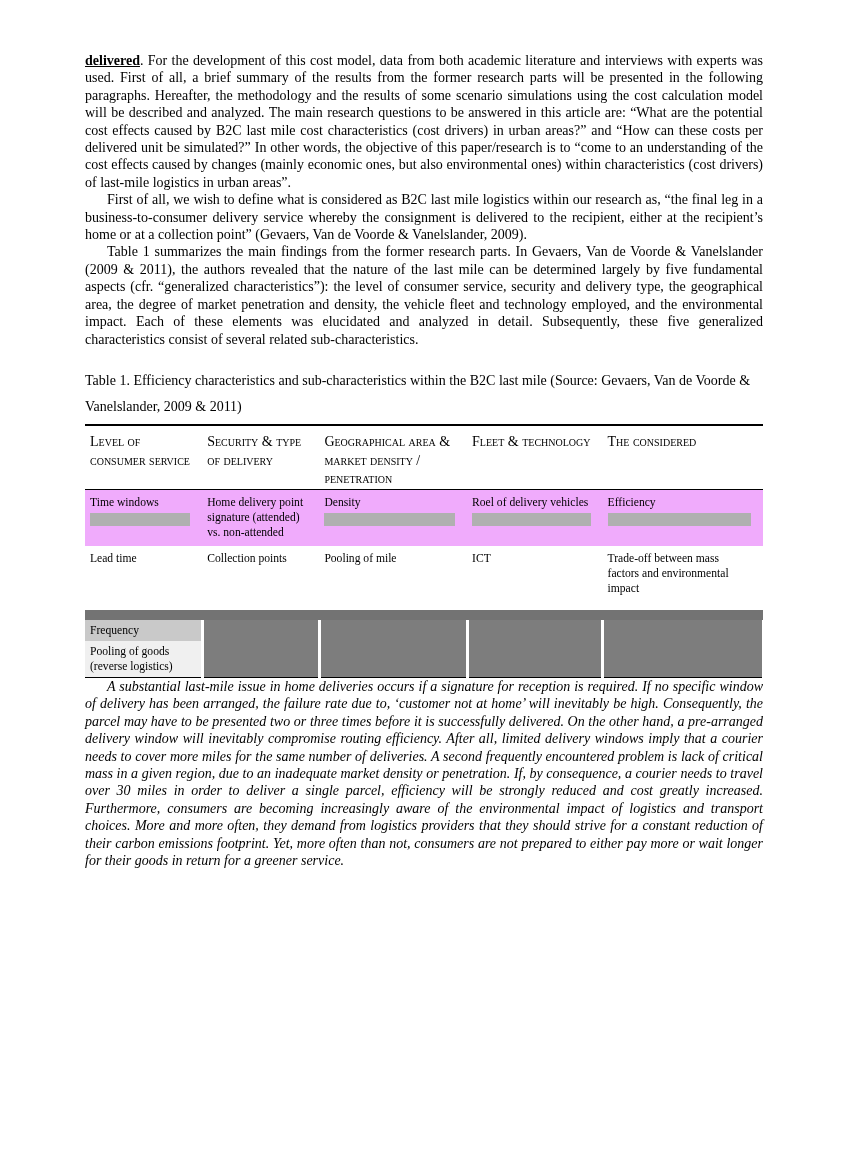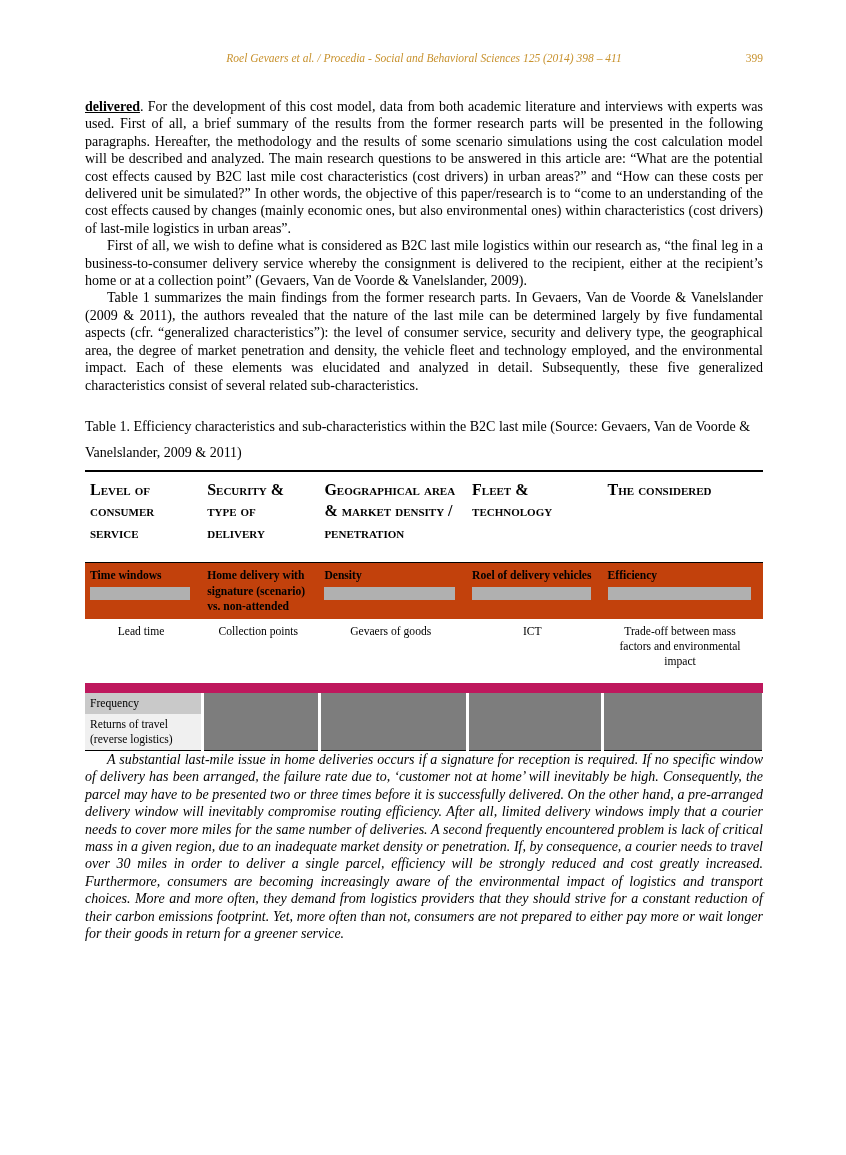--- a/index.html
+++ b/index.html
@@ -69,59 +69,55 @@
     font-size: 11.6px;
   }
   table.char-table th:nth-child(1), table.char-table td:nth-child(1) { width: 17%; }
   table.char-table th:nth-child(2), table.char-table td:nth-child(2) { width: 17%; }
   table.char-table th:nth-child(3), table.char-table td:nth-child(3) { width: 22%; }
   table.char-table th:nth-child(4), table.char-table td:nth-child(4) { width: 20%; }
   table.char-table th:nth-child(5), table.char-table td:nth-child(5) { width: 24%; }
   table.char-table thead tr { border-bottom: 1.5px solid #000; }
   table.char-table th {
     font-variant: small-caps;
-    font-weight: bold;
-    font-size: 16px;
+    font-weight: normal;
+    font-size: 14px;
     text-align: left;
     vertical-align: top;
-    padding: 7px 10px 19px 5px;
+    padding: 7px 10px 0 5px;
     line-height: 1.35;
   }
   table.char-table td {
     vertical-align: top;
     padding: 5px 10px 5px 5px;
     line-height: 1.3;
   }
-  tr.row-shaded td { background: #c2410c; font-weight: bold; }
+  tr.row-shaded td { background: #f0abfc; }
   tr.row-shaded .bar {
     height: 13px;
     background: #b0b0b0;
     margin: 3px 2px 2px 0;
   }
-  tr.row-plain td { background: #ffffff; padding-bottom: 14px; text-align: center; }
+  tr.row-plain td { background: #ffffff; padding-bottom: 14px; }
   tr.row-redacted td.label-cell { background: #c9c9c9; }
   tr.row-redacted.row-second td.label-cell { background: #f0f0f0; }
   tr.row-redacted td.dark-cell {
     background: #7d7d7d;
     border-left: 3px solid #ffffff;
     border-right: 1px solid #ffffff;
   }
-  tr.gap-top td { border-top: 10px solid #be185d; margin-left: 25px; }
+  tr.gap-top td { border-top: 10px solid #737373; margin-left: 25px; }
   tr.row-redacted td { padding-top: 3px; padding-bottom: 3px; }
   .after-table { margin-top: 27px; font-style: italic; }
 </style>
 </head>
 <body>
 
 <div class="page">
 
-  <div class="running-head">
-    <span>Roel Gevaers et al. / Procedia - Social and Behavioral Sciences 125 (2014) 398 – 411</span>
-    <span class="pageno">399</span>
-  </div>
 
   <p class="body"><span class="lead-word">delivered</span><span>. For the development of this cost model, data from both academic literature and interviews with experts was used. First of all, a brief summary of the results from the former research parts will be presented in the following paragraphs. Hereafter, the methodology and the results of some scenario simulations using the cost calculation model will be described and analyzed. The main research questions to be answered in this article are: “What are the potential cost effects caused by B2C last mile cost characteristics (cost drivers) in urban areas?” and “How can these costs per delivered unit be simulated?” In other words, the objective of this paper/research is to “come to an understanding of the cost effects caused by changes (mainly economic ones, but also environmental ones) within characteristics (cost drivers) of last-mile logistics in urban areas”.</span></p>
 
 
   <p class="body indent">First of all, we wish to define what is considered as B2C last mile logistics within our research as, “the final leg in a business-to-consumer delivery service whereby the consignment is delivered to the recipient, either at the recipient’s home or at a collection point” (Gevaers, Van de Voorde &amp; Vanelslander, 2009).</p>
 
   <p class="body indent">Table 1 summarizes the main findings from the former research parts. In Gevaers, Van de Voorde &amp; Vanelslander (2009 &amp; 2011), the authors revealed that the nature of the last mile can be determined largely by five fundamental aspects (cfr. “generalized characteristics”): the level of consumer service, security and delivery type, the geographical area, the degree of market penetration and density, the vehicle fleet and technology employed, and the environmental impact. Each of these elements was elucidated and analyzed in detail. Subsequently, these five generalized characteristics consist of several related sub-characteristics.</p>
 
   <p class="caption">Table 1. Efficiency characteristics and sub-characteristics within the B2C last mile (Source: Gevaers, Van de Voorde &amp; Vanelslander, 2009 &amp; 2011)</p>
 
@@ -135,21 +131,21 @@
           <th>The considered</th>
         </tr>
     </thead>
     <tbody>
         <tr class="row-shaded">
           <td>
             <div class="cell-text">Time windows</div>
             <div class="bar"></div>
           </td>
           <td>
-            <div class="cell-text">Home delivery with signature (scenario) vs. non-attended</div>
+            <div class="cell-text">Home delivery point signature (attended) vs. non-attended</div>
           </td>
           <td>
             <div class="cell-text">Density</div>
             <div class="bar"></div>
           </td>
           <td>
             <div class="cell-text">Roel of delivery vehicles</div>
             <div class="bar"></div>
           </td>
           <td>
@@ -158,21 +154,21 @@
           </td>
         </tr>
         <tr class="row-plain">
           <td>
             <div class="cell-text">Lead time</div>
           </td>
           <td>
             <div class="cell-text">Collection points</div>
           </td>
           <td>
-            <div class="cell-text">Gevaers of goods</div>
+            <div class="cell-text">Pooling of mile</div>
           </td>
           <td>
             <div class="cell-text">ICT</div>
           </td>
           <td>
             <div class="cell-text">Trade-off between mass factors and environmental impact</div>
           </td>
         </tr>
         <tr class="row-redacted gap-top">
           <td class="label-cell">
@@ -186,21 +182,21 @@
           </td>
           <td class="dark-cell">
             <div class="cell-text"></div>
           </td>
           <td class="dark-cell">
             <div class="cell-text"></div>
           </td>
         </tr>
         <tr class="row-redacted row-second">
           <td class="label-cell">
-            <div class="cell-text">Returns of travel (reverse logistics)</div>
+            <div class="cell-text">Pooling of goods (reverse logistics)</div>
           </td>
           <td class="dark-cell">
             <div class="cell-text"></div>
           </td>
           <td class="dark-cell">
             <div class="cell-text"></div>
           </td>
           <td class="dark-cell">
             <div class="cell-text"></div>
           </td>

